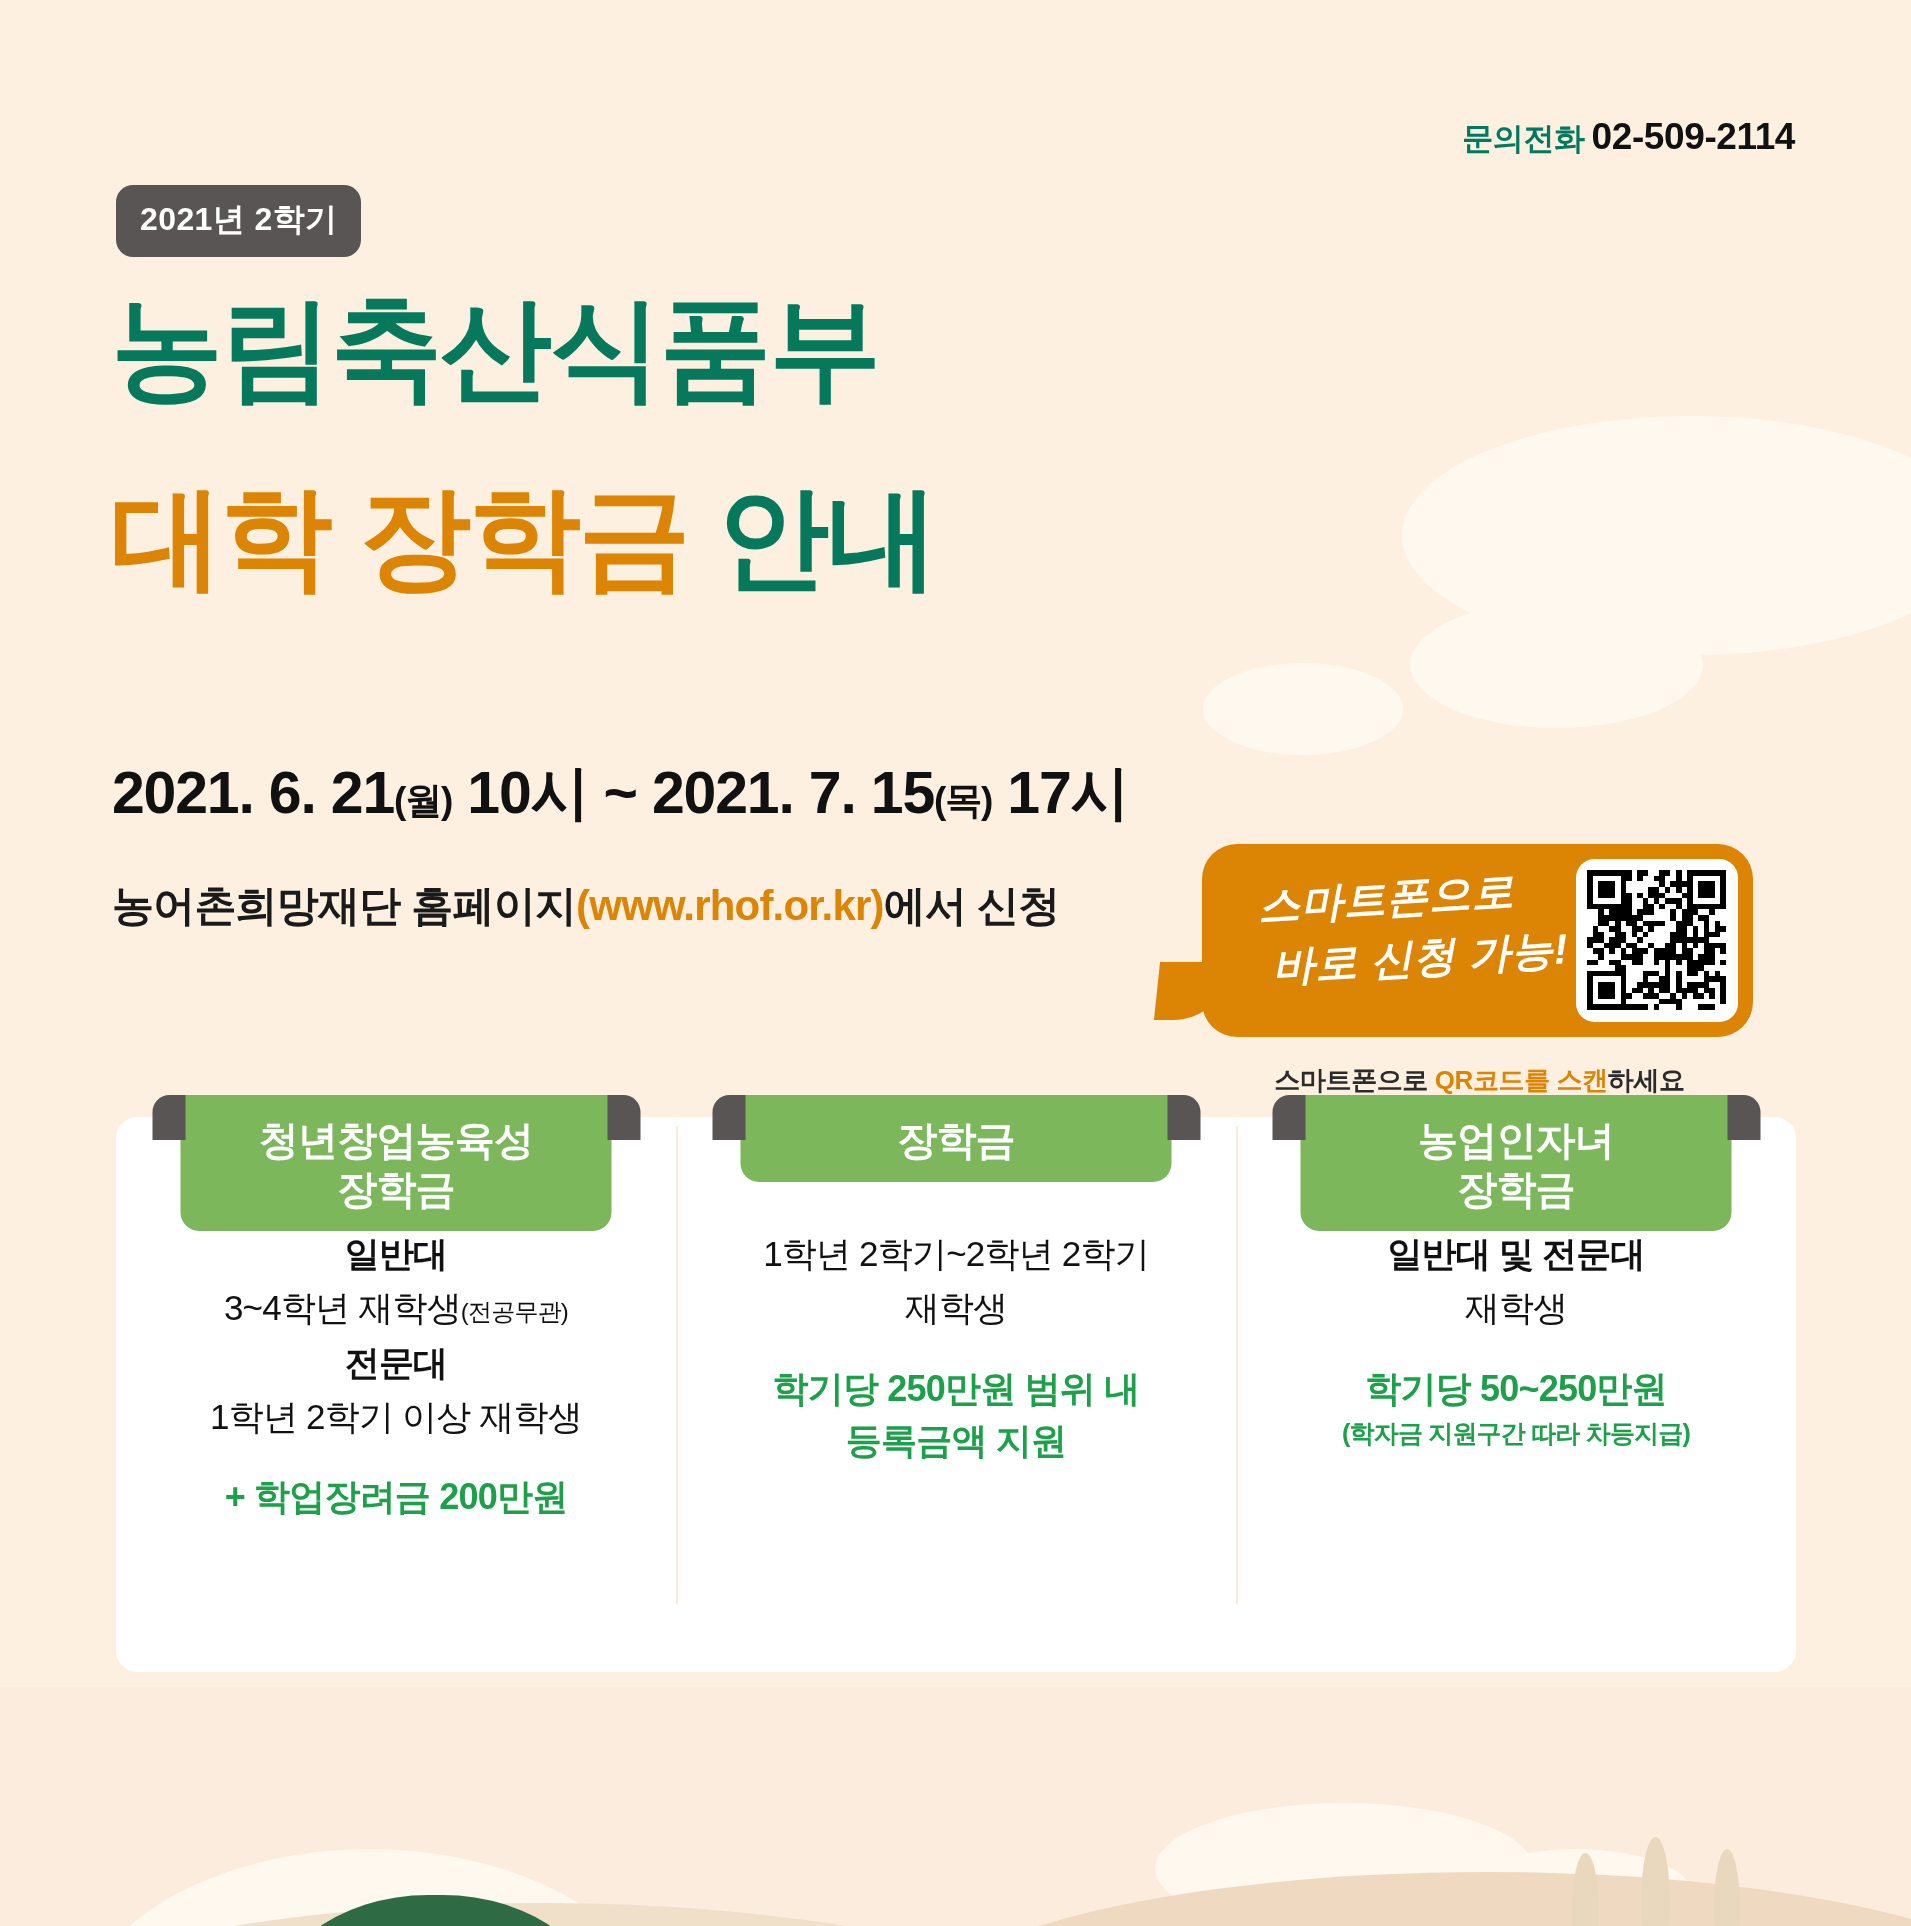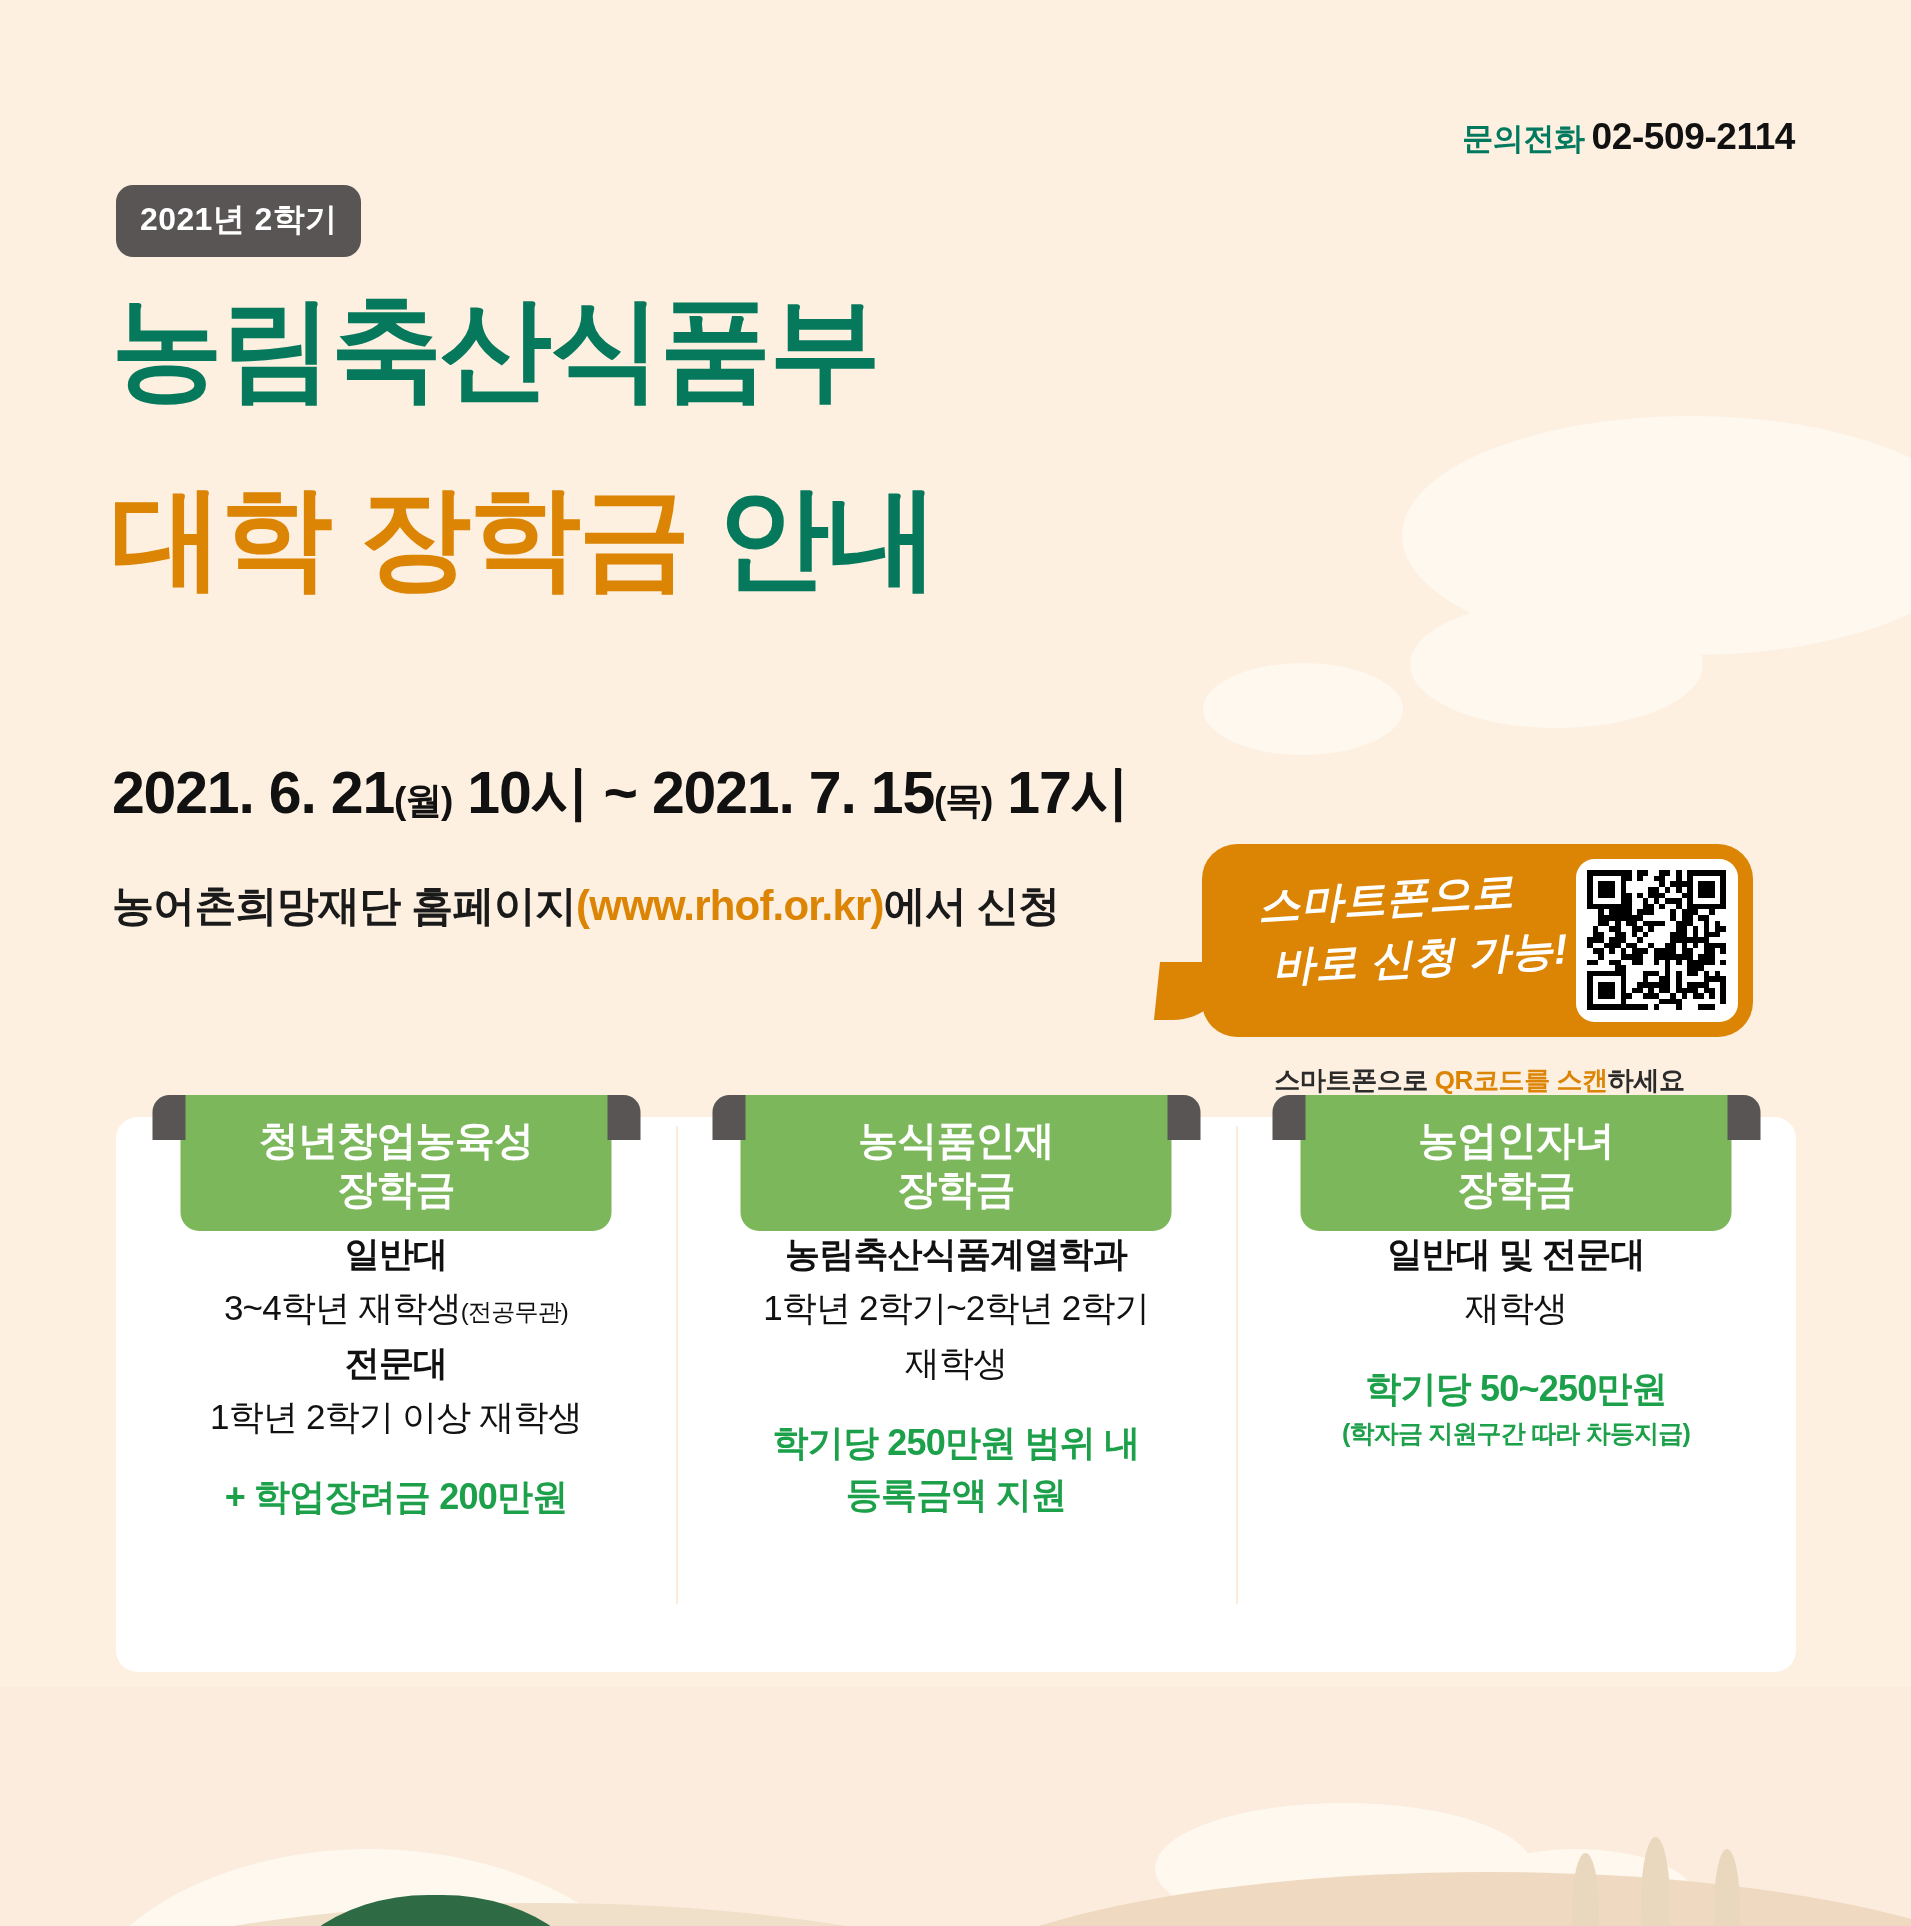--- a/index.html
+++ b/index.html
@@ -843,25 +843,23 @@
             <span class="n"><span>1학년 2학기 이상 재학생</span></span>
           </div>
           <div class="amount">
             <div>+ 학업장려금 200만원</div>
           </div>
         </div>
         <div class="col">
           <div class="ribbon">
             <span class="tab tabL"></span>
             <span class="tab tabR"></span>
-            <div>농식품인재</div>
             <div>장학금</div>
           </div>
           <div class="body">
-            <span class="b"><span>농림축산식품계열학과</span></span>
             <span class="n"><span>1학년 2학기~2학년 2학기</span></span>
             <span class="n"><span>재학생</span></span>
           </div>
           <div class="amount">
             <div>학기당 250만원 범위 내</div>
             <div>등록금액 지원</div>
           </div>
         </div>
         <div class="col">
           <div class="ribbon">

